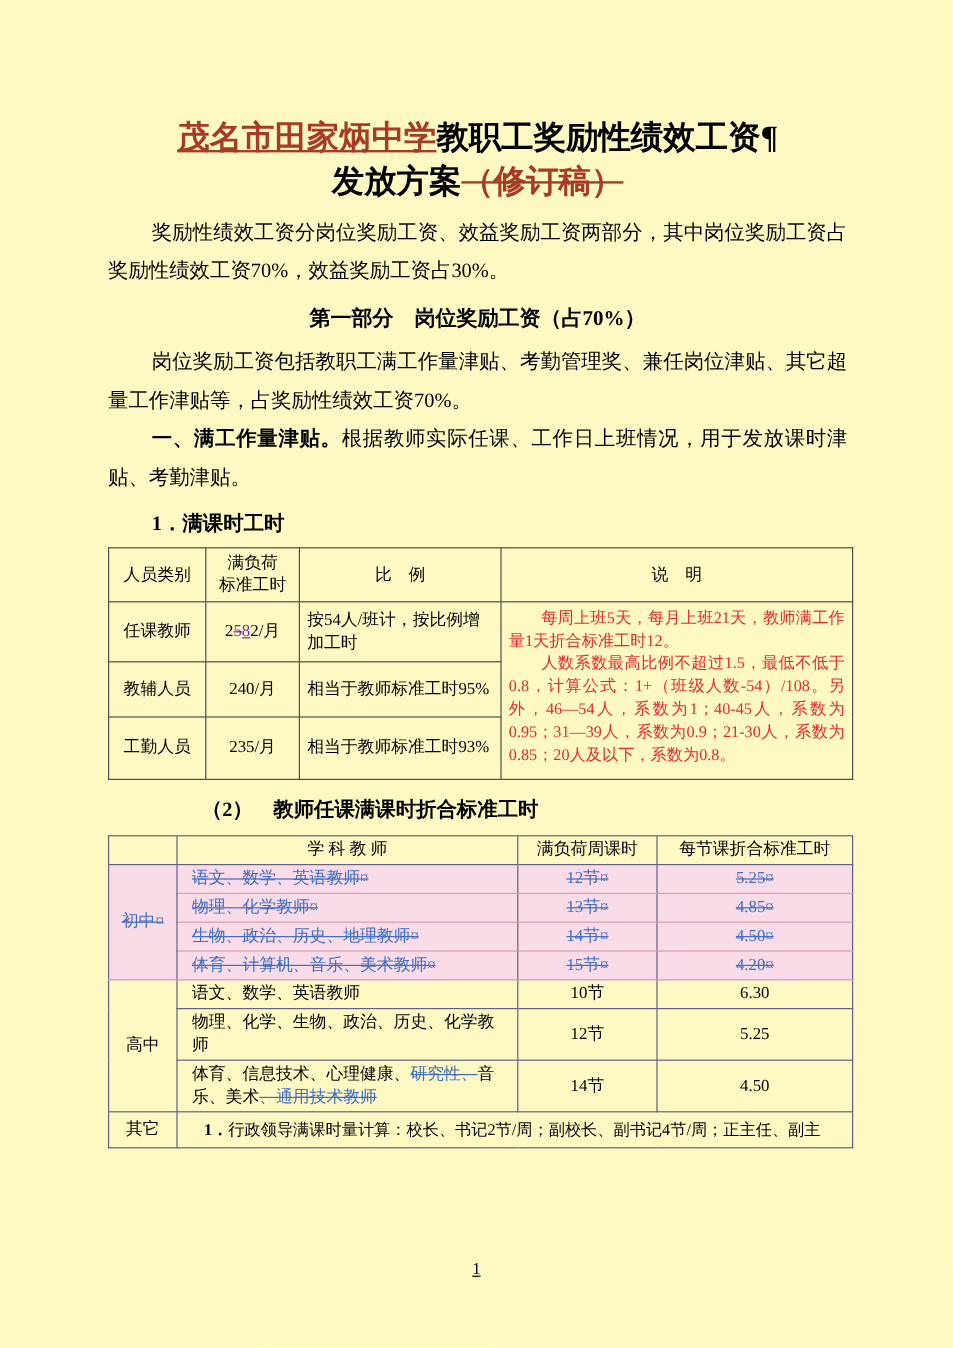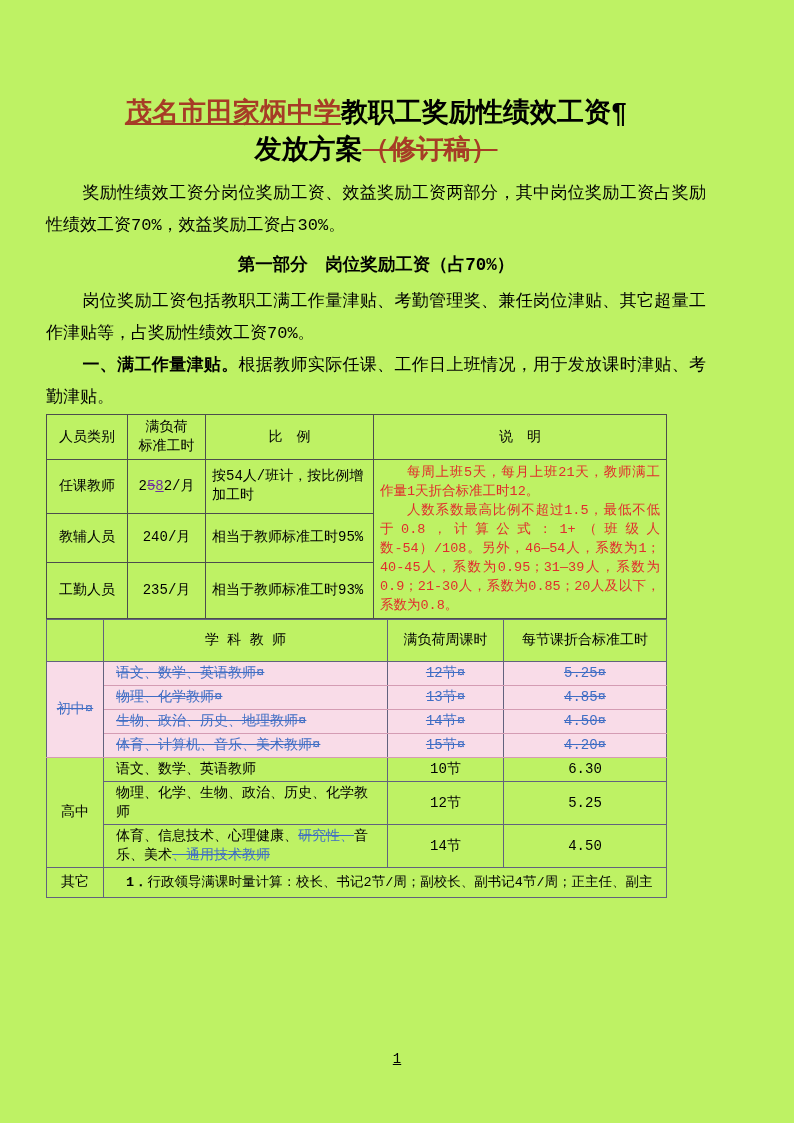--- a/index.html
+++ b/index.html
@@ -1,19 +1,19 @@
 <!DOCTYPE html>
 <html><head>
 <meta charset="utf-8">
 <style>
   html,body { margin:0; padding:0; background:#ffffff; }
   .page {
-    position:relative; width:794px; height:1123px; background:#bef264;
-    font-family:Liberation Mono, monospace; color:#000; box-sizing:border-box;
-    padding:96px 88px 0 46px; overflow:hidden;
+    position:relative; width:794px; height:1123px; background:#fef9c3;
+    font-family:Liberation Serif, serif; color:#000; box-sizing:border-box;
+    padding:96px 88px 0 90px; overflow:hidden;
   }
   
   .ins-red  { color:#a63c26; text-decoration:underline; }
   .del-red  { color:#a63c26; text-decoration:line-through;margin-top:40px; }
   .ins-purple { color:#7030a0; text-decoration:underline; }
   .del-purple { color:#7030a0; text-decoration:line-through; }
   .del-blue { color:#3f6dc4; text-decoration:line-through; }
 
   .title { text-align:center; font-size:27px; font-weight:bold; line-height:37px; margin-bottom:8px; }
   .pilcrow { color:#000; text-decoration:none; font-weight:bold; }
@@ -29,21 +29,21 @@
   
   .t1 td { border:1px solid #4d4d4d; font-size:14px; text-align:center; vertical-align:middle; padding:3px 6px; line-height:19px; }
   .t1 .head td { height:38px; }
   .t1 .left { text-align:left; }
   .t1 .note { color:#e12d2d; font-size:13.5px; line-height:19px; text-align:justify; vertical-align:top; padding:3px 6px; }
   .t1 .note-p { text-indent:2em; }
   .t1 .r1 { height:50px; } .t1 .r2 { height:46px; } .t1 .r3 { height:52px; }
 
   
   .t2 td { border:1px solid #62627e; font-size:14px; text-align:center; vertical-align:middle; padding:2px 6px; line-height:19px; }
-  .t2 .head td { height:42px; }
+  .t2 .head td { height:24px; }
   .t2 .subj { text-align:left; padding-left:12px; }
   .row-del td { background:#f9dce8; border-top-color:#d49cb3; border-bottom-color:#d49cb3; height:24px; }
   .t2 .sr { height:24px; }
   .t2 .sr3 { height:40px; }
   .t2 .other-cell { text-align:left; white-space:nowrap; overflow:hidden; padding-left:22px; font-size:13.5px; height:30px; }
 
   .page-num { position:absolute; bottom:56px; left:0; right:0; text-align:center; font-size:14px; }
   .page-num span { text-decoration:underline; padding:0 2px; }
 </style>
 </head>
@@ -59,20 +59,21 @@
 
 
   <p class="body-p">奖励性绩效工资分岗位奖励工资、效益奖励工资两部分，其中岗位奖励工资占奖励性绩效工资70%，效益奖励工资占30%。</p>
 
   <div class="center-head">第一部分　岗位奖励工资（占70%）</div>
 
   <p class="body-p">岗位奖励工资包括教职工满工作量津贴、考勤管理奖、兼任岗位津贴、其它超量工作津贴等，占奖励性绩效工资70%。</p>
 
   <p class="body-p"><b>一、满工作量津贴。</b><span>根据教师实际任课、工作日上班情况，用于发放课时津贴、考勤津贴。</span></p>
 
+  <div class="h3">1．满课时工时</div>
 
   <table class="t1">
     <colgroup>
         <col style="width:81px">
         <col style="width:78px">
         <col style="width:168px">
         <col style="width:293px">
       </colgroup>
     <tbody>
         <tr class="head">
@@ -96,20 +97,21 @@
       <td class="left">相当于教师标准工时95%</td>
     </tr>
     <tr class="r3">
       <td>工勤人员</td>
       <td>235/月</td>
       <td class="left">相当于教师标准工时93%</td>
     </tr>
   </tbody>
     </table>
 
+  <div class="h4" style="margin-top:10px;">（2）　教师任课满课时折合标准工时</div>
 
   <table class="t2">
     <colgroup>
         <col style="width:57px">
         <col style="width:284px">
         <col style="width:116px">
         <col style="width:163px">
       </colgroup>
     <tbody>
         <tr class="head">

